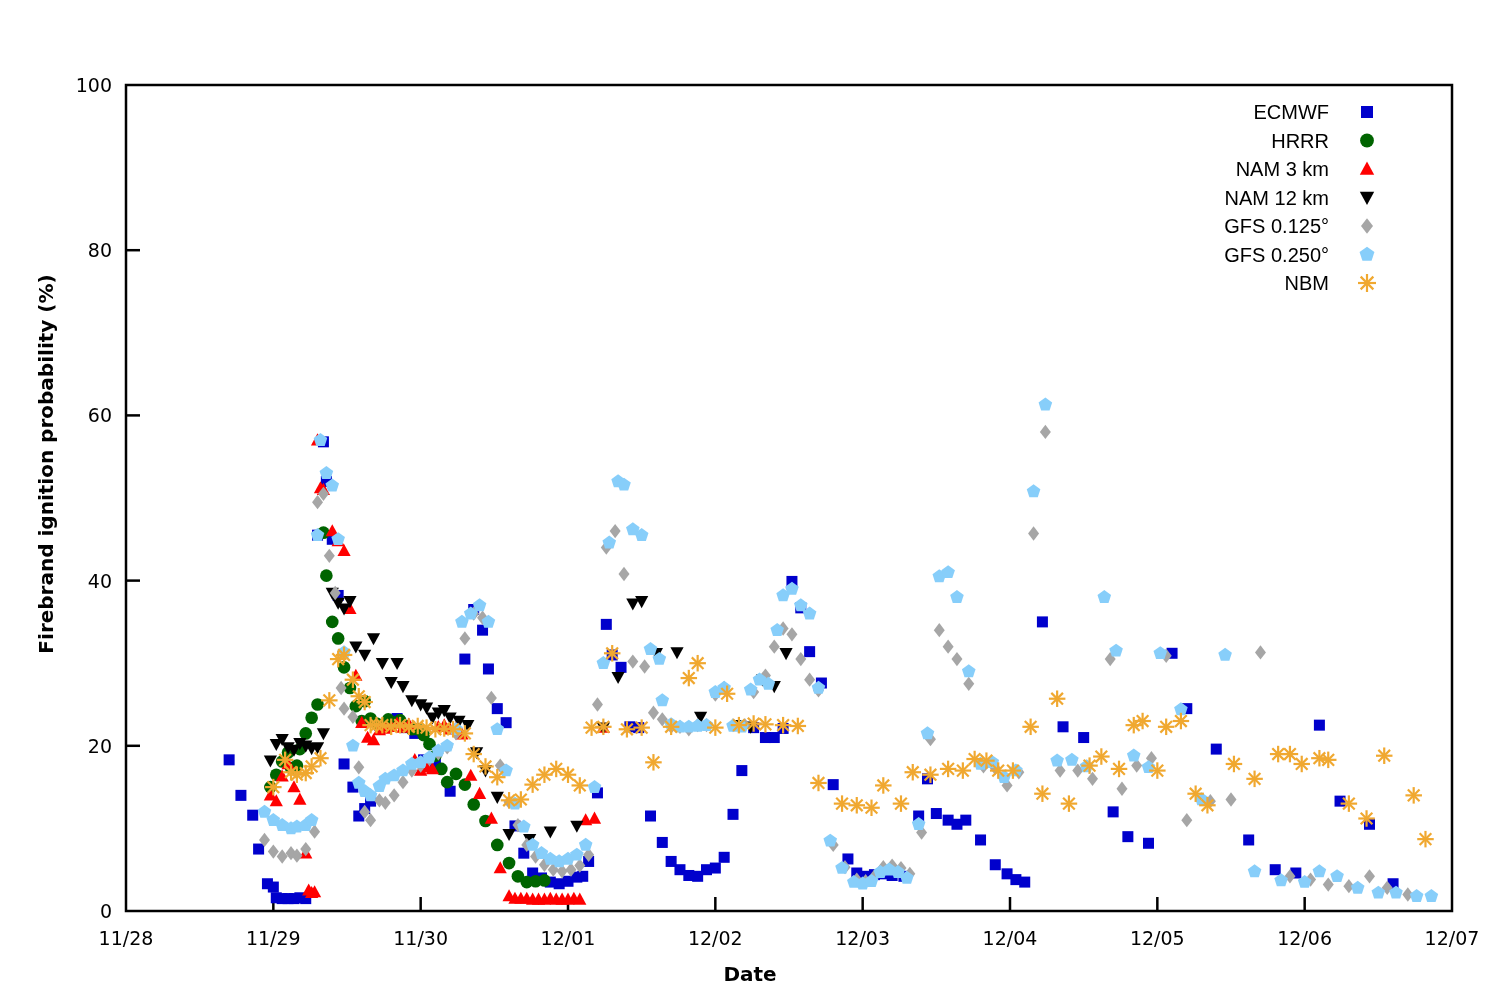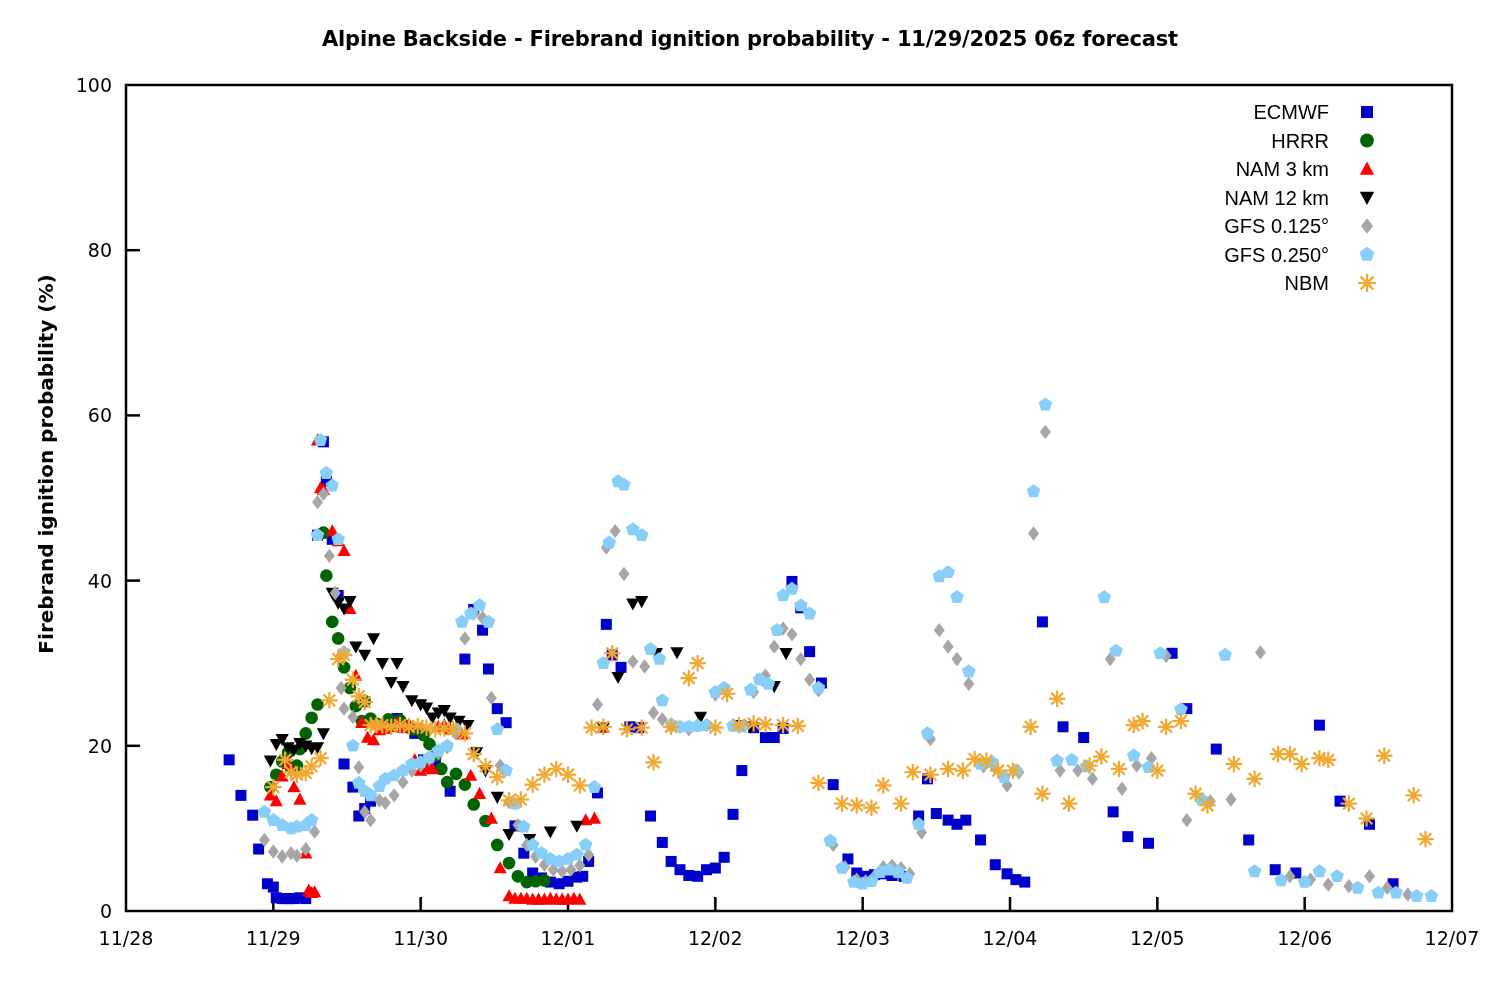--- a/index.html
+++ b/index.html
@@ -67,23 +67,23 @@
     font-family: "Liberation Sans", sans-serif;
     font-size: 20px;
     fill: #000000;
   }
 </style>
 </head>
 <body>
 
 <div id="chart-root">
 
-  <div id="chart-title">Alpine Backside - Firebrand ignition probability - 11/29/2025 06z forecast</div>
 
   <div id="y-axis-label">Firebrand ignition probability (%)</div>
+  <div id="x-axis-label">Date</div>
 
   <svg id="plot-svg" width="1500" height="1000">
     <g id="axes-group">
         <rect x="126" y="85" width="1326" height="826" fill="none" stroke="#000" stroke-width="2.5"></rect>
       </g>
     <g id="ticks-group">
         <text x="112" y="918" text-anchor="end" class="tick-text">0</text>
         <line x1="126" y1="745.8" x2="140" y2="745.8" stroke="#000" stroke-width="2.5"></line>
         <text x="112" y="752.8" text-anchor="end" class="tick-text">20</text>
         <line x1="126" y1="580.5999999999999" x2="140" y2="580.5999999999999" stroke="#000" stroke-width="2.5"></line>

